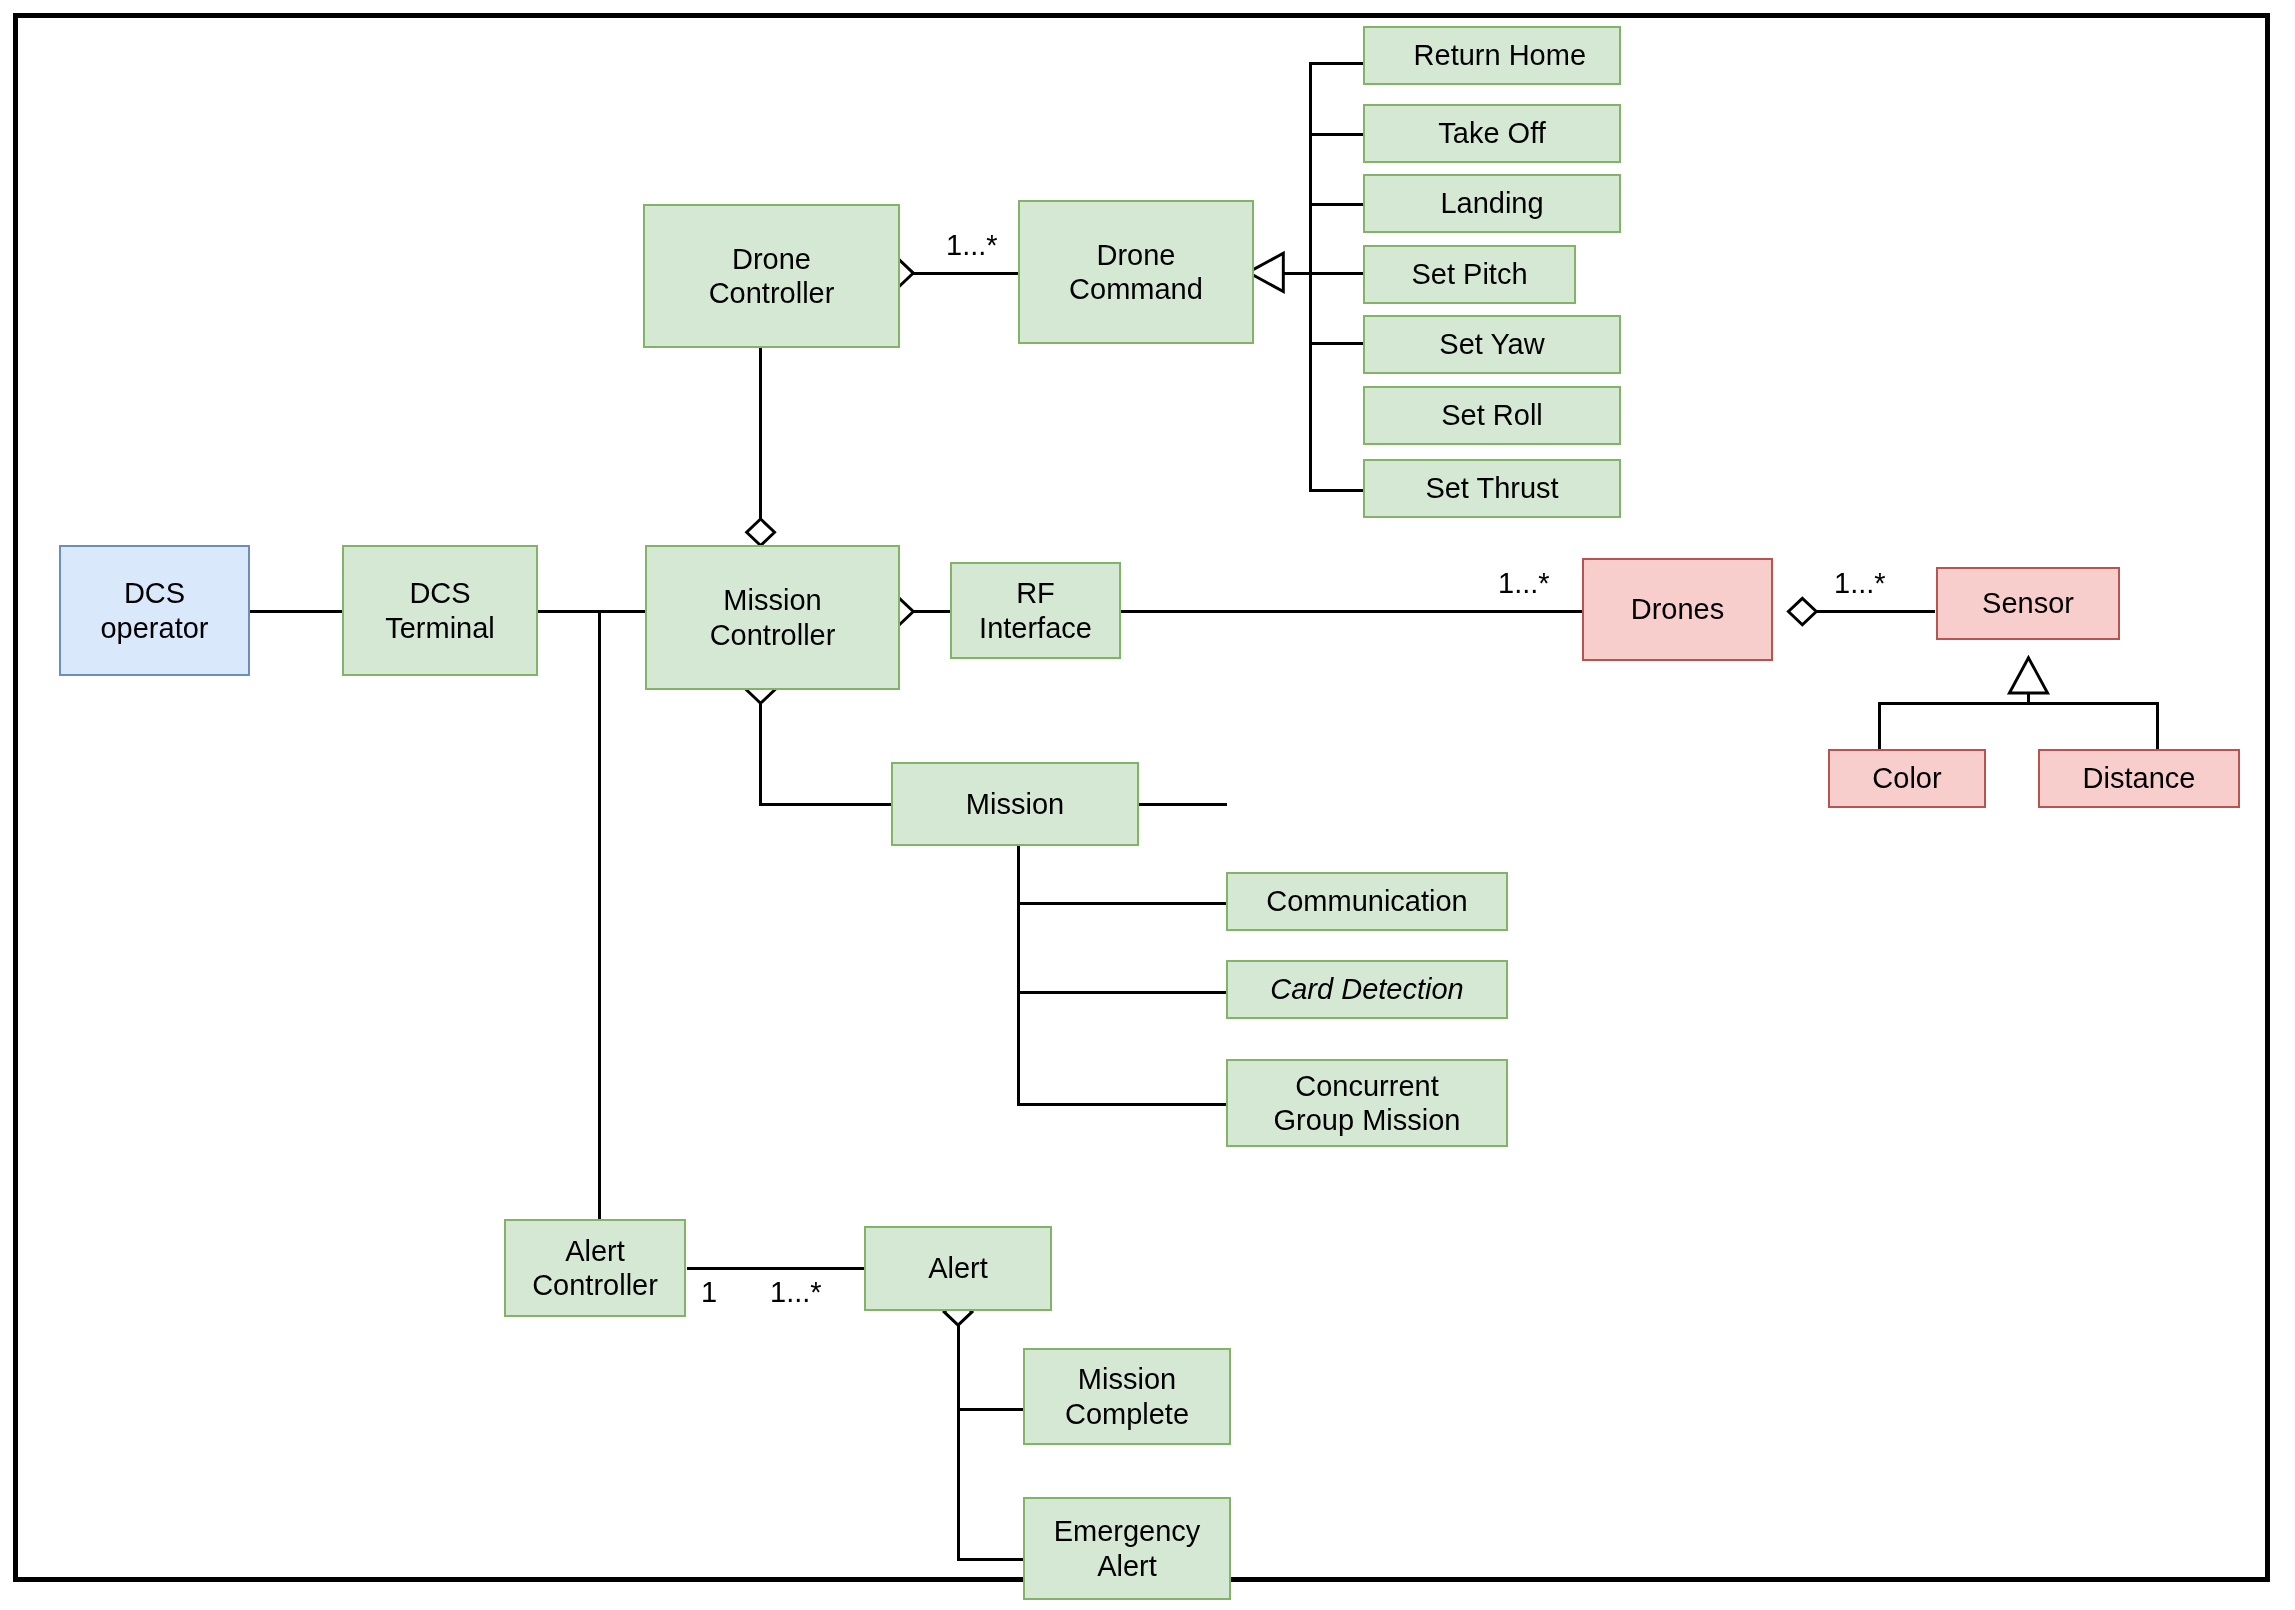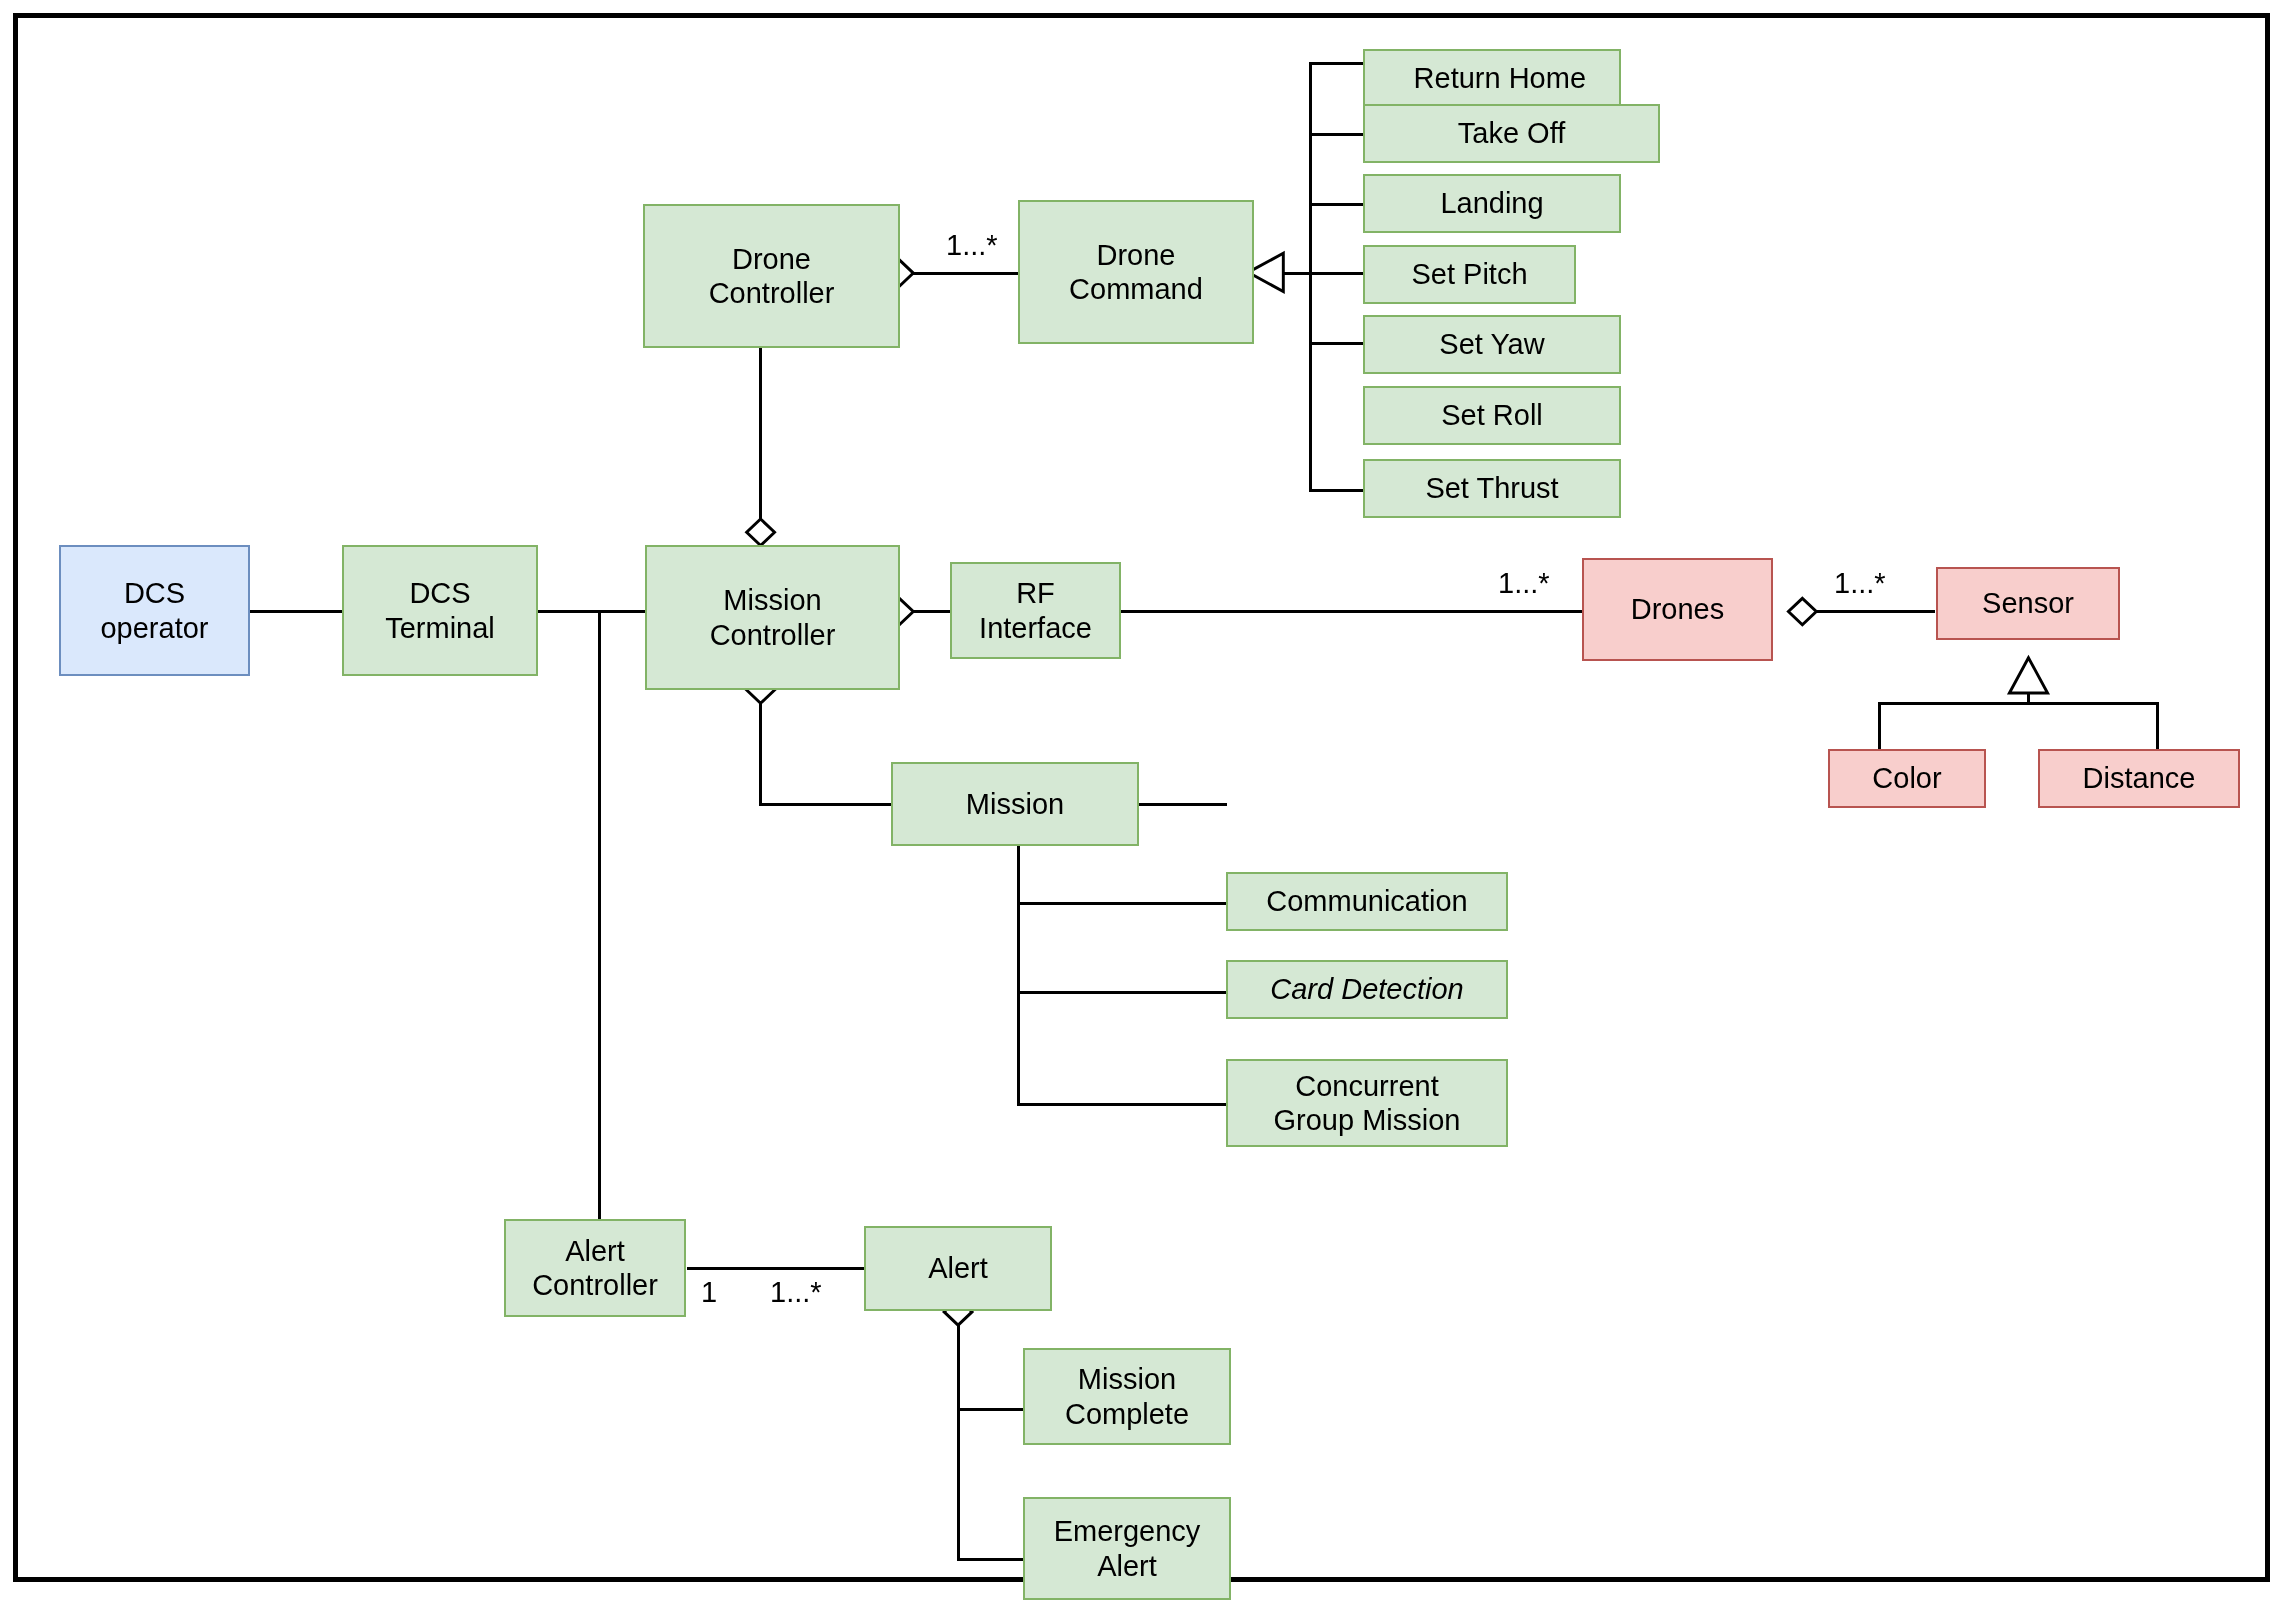--- a/index.html
+++ b/index.html
@@ -158,22 +158,22 @@
 
   <div class="node green" style="left:504px;top:1219px;width:182px;height:98px;">Alert
 Controller</div>
   <div class="node green" style="left:864px;top:1226px;width:188px;height:85px;">Alert</div>
   <div class="node green" style="left:1023px;top:1348px;width:208px;height:97px;">Mission
 Complete</div>
   <div class="node green" style="left:1023px;top:1497px;width:208px;height:103px;">Emergency
 Alert</div>
 
   <div id="command-list">
-      <div class="node green" style="left: 1363px; top: 49px; width: 258px; height: 59px; padding-left: 20px;">Return Home</div>
-      <div class="node green" style="left: 1363px; top: 104px; width: 297px; height: 59px;">Take Off</div>
+      <div class="node green" style="left: 1363px; top: 26px; width: 258px; height: 59px; padding-left: 20px;">Return Home</div>
+      <div class="node green" style="left: 1363px; top: 104px; width: 258px; height: 59px;">Take Off</div>
       <div class="node green" style="left: 1363px; top: 174px; width: 258px; height: 59px;">Landing</div>
       <div class="node green" style="left: 1363px; top: 245px; width: 213px; height: 59px;">Set Pitch</div>
       <div class="node green" style="left: 1363px; top: 315px; width: 258px; height: 59px;">Set Yaw</div>
       <div class="node green" style="left: 1363px; top: 386px; width: 258px; height: 59px;">Set Roll</div>
       <div class="node green" style="left: 1363px; top: 459px; width: 258px; height: 59px;">Set Thrust</div>
     </div>
 </div>
 
 
 </body></html>

